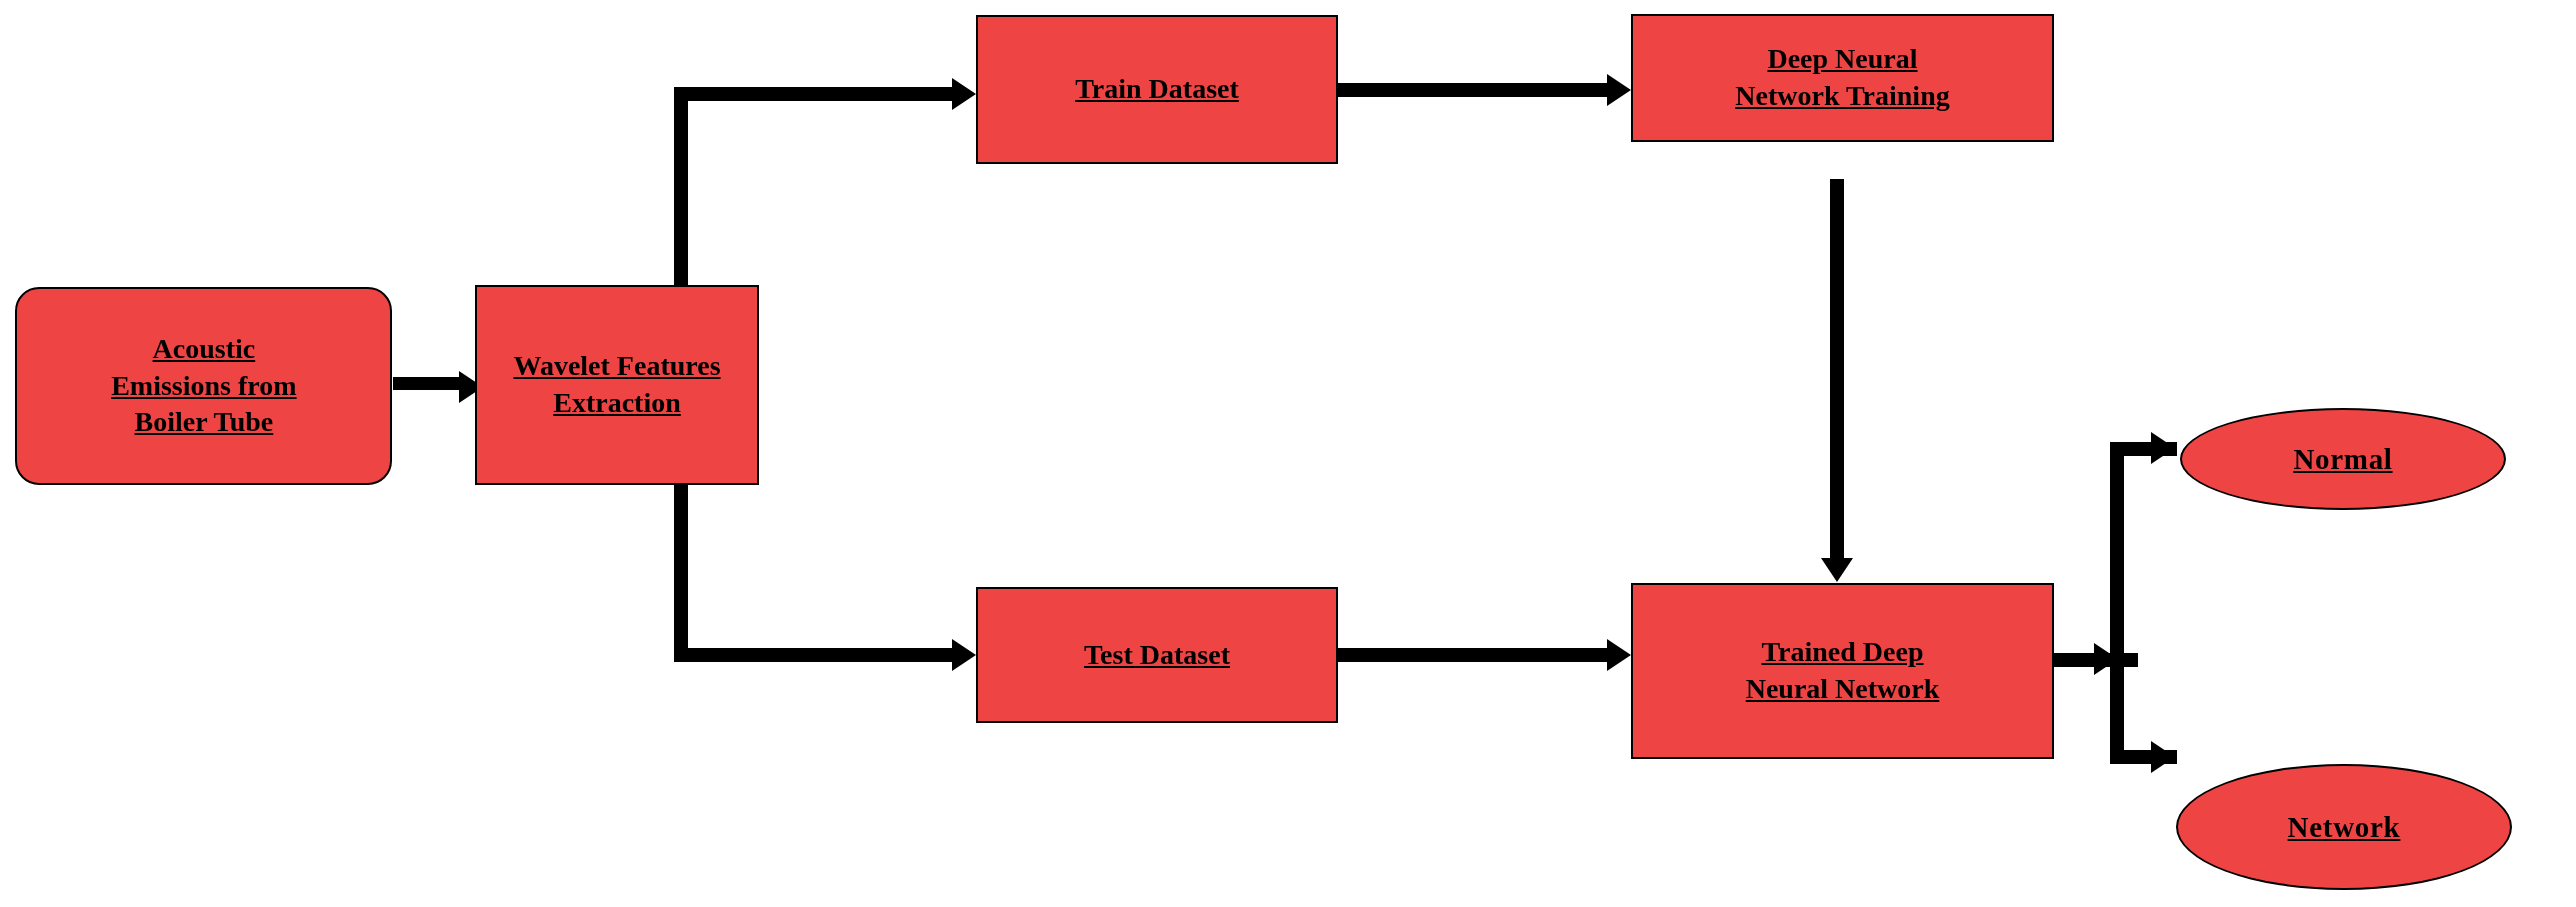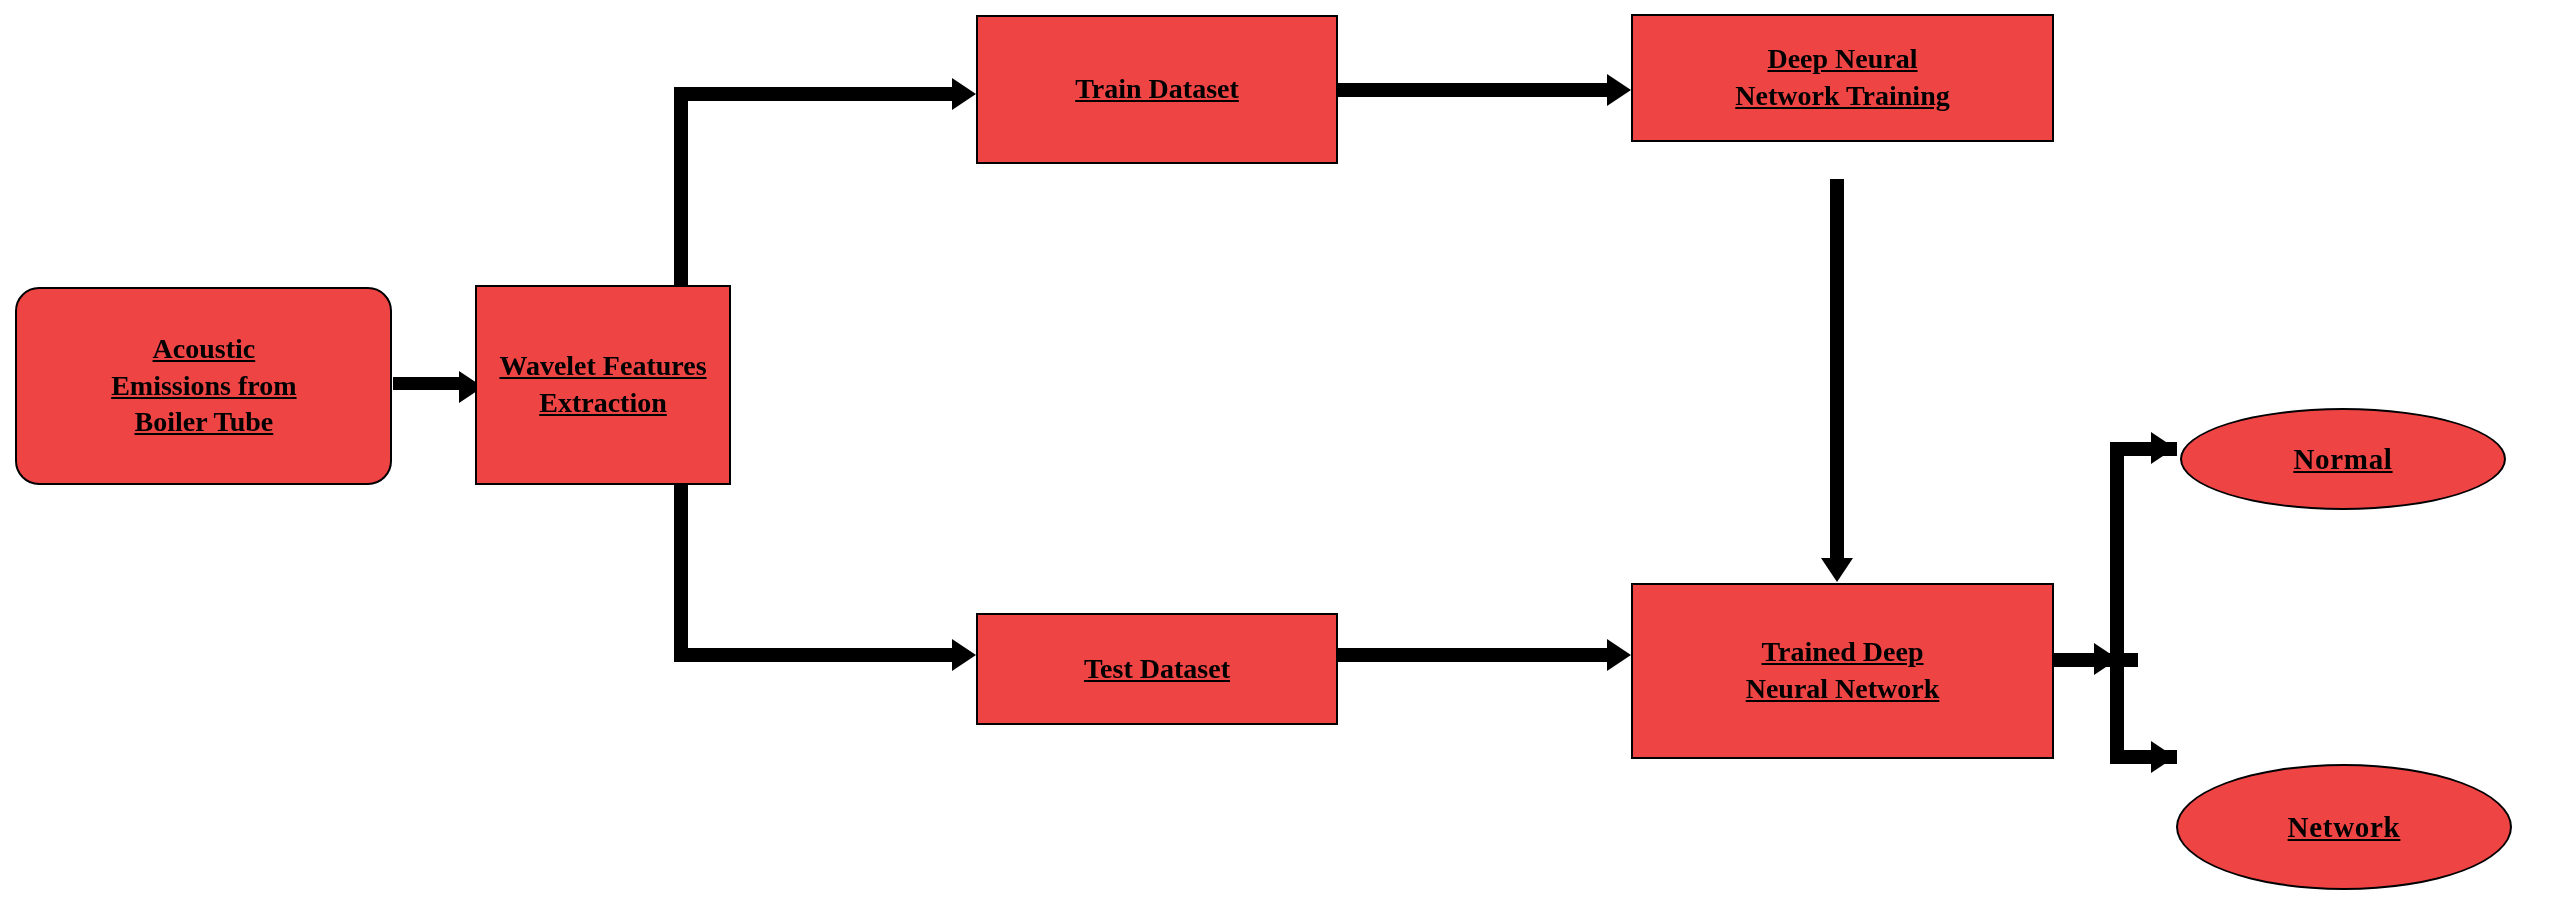--- a/index.html
+++ b/index.html
@@ -42,23 +42,23 @@
     text-align: center;
   }
   .node-label {
     display: block;
     padding: 0 7px;
     white-space: pre-line;
   }
 
   
   #node-acoustic   { left: 15.4px;   top: 287px;  width: 377px; height: 198px; font-size: 28px; }
-  #node-wavelet    { left: 475px;  top: 285px;  width: 256px; height: 200px; font-size: 28px; }
+  #node-wavelet    { left: 475px;  top: 285px;  width: 284px; height: 200px; font-size: 28px; }
   #node-train      { left: 976px; top: 14.7px;   width: 362px; height: 149px; font-size: 28px; }
-  #node-test       { left: 976px; top: 613px;  width: 362px; height: 112px; font-size: 28px; text-align: right; }
+  #node-test       { left: 976px; top: 587px;  width: 362px; height: 136px; font-size: 28px; text-align: right; }
   #node-dnn-train  { left: 1631px; top: 14px;   width: 423px; height: 128px; font-size: 28px; }
   #node-dnn-trained{ left: 1631px; top: 583px;  width: 423px; height: 176px; font-size: 28px; }
   #node-normal     { left: 2180px; top: 408px;  width: 326px; height: 102px; font-size: 29px; letter-spacing: 0.7px; }
   #node-leakage    { left: 2176px; top: 764px; width: 336px; height: 126px; font-size: 29px; letter-spacing: 0.7px; }
 
   
   .conn { position: absolute; z-index: 1; }
   .hline { position: absolute; background: #000000; }
   .vline { position: absolute; background: #000000; }
   .arrow-r {

